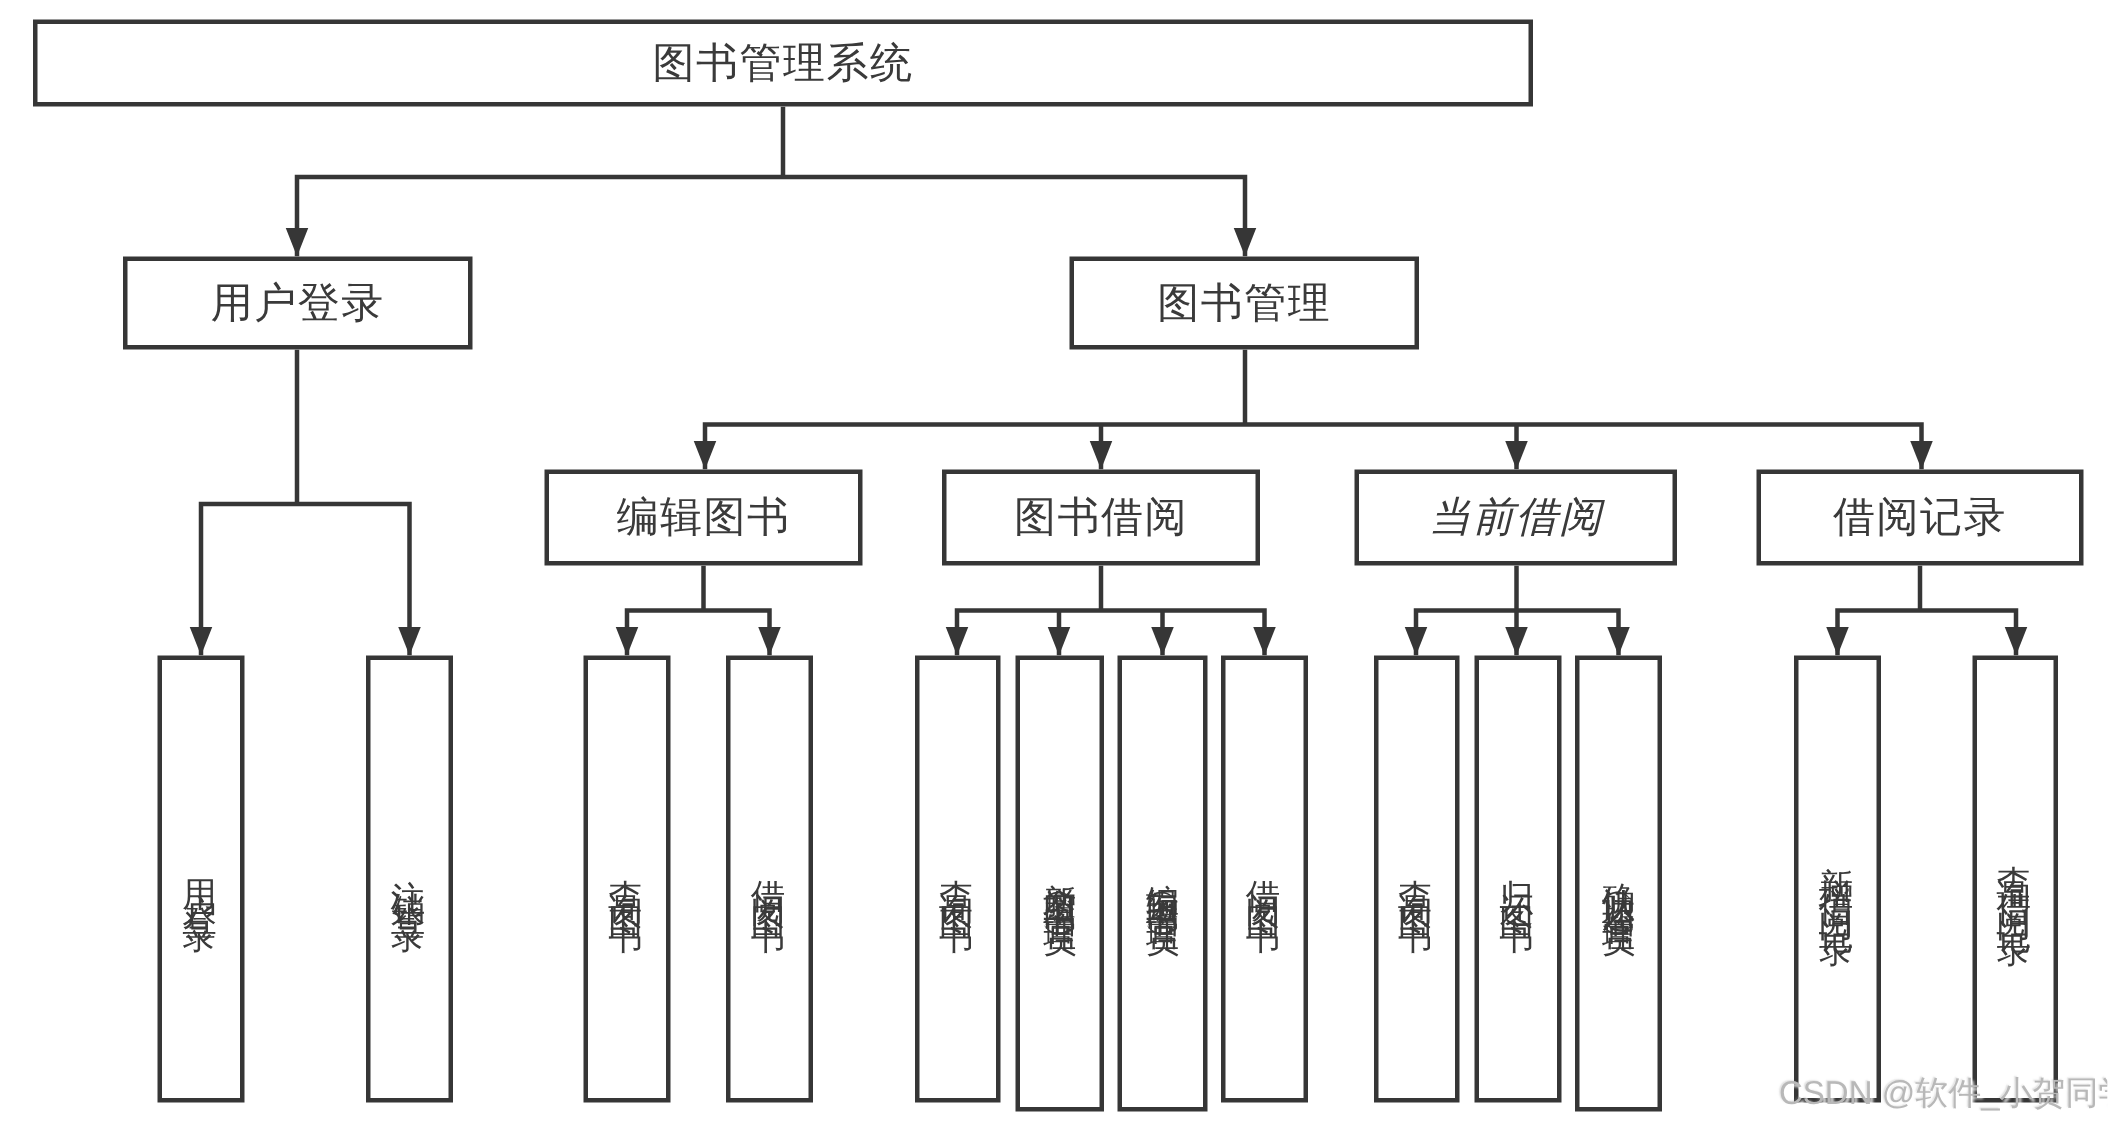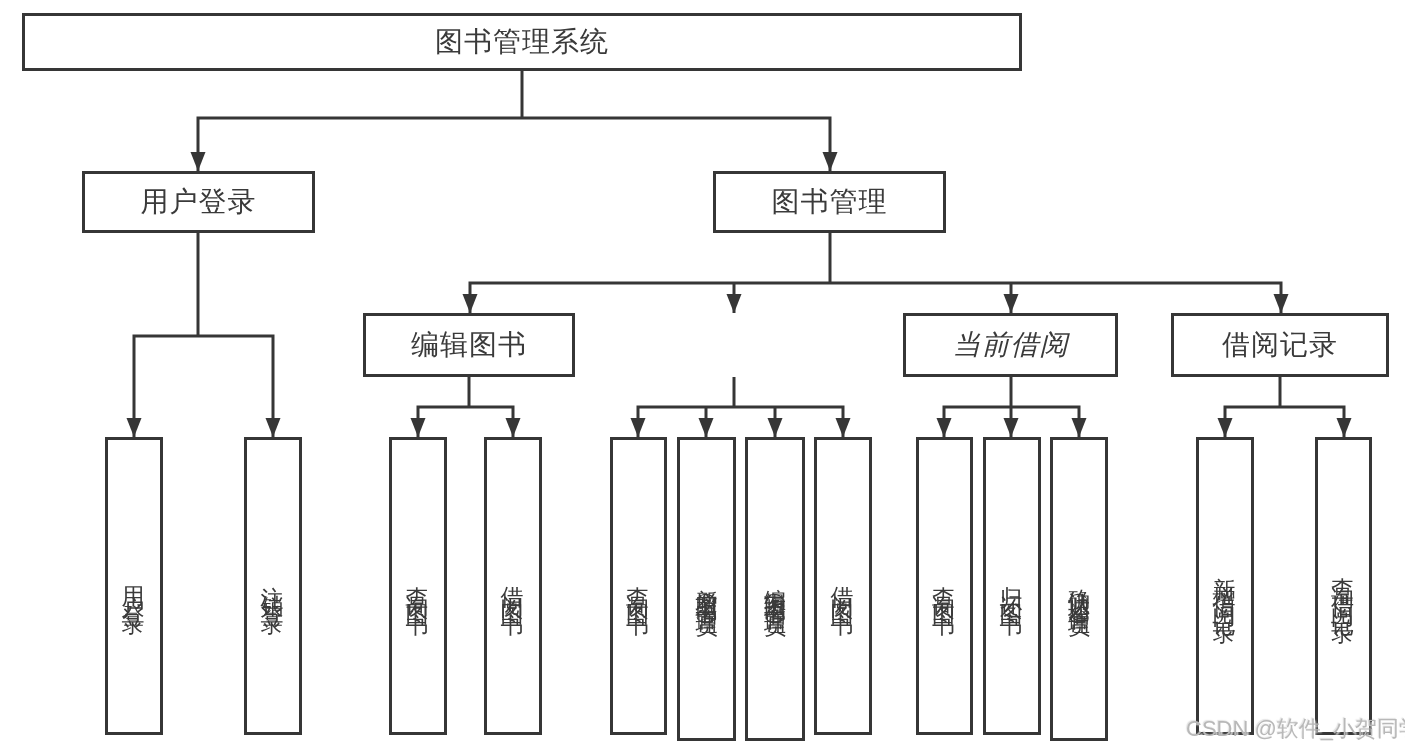--- a/index.html
+++ b/index.html
@@ -147,20 +147,23 @@
   <div class="node n-l2-0">
     <span class="hlabel">用户登录</span>
   </div>
   <div class="node n-l2-1">
     <span class="hlabel">图书管理</span>
   </div>
 
   <div class="node n-l3-0">
     <span class="hlabel">编辑图书</span>
   </div>
+  <div class="node n-l3-1">
+    <span class="hlabel">图书借阅</span>
+  </div>
   <div class="node n-l3-2">
     <span class="hlabel">当前借阅</span>
   </div>
   <div class="node n-l3-3">
     <span class="hlabel">借阅记录</span>
   </div>
 
   <div class="node n-g1-0">
     <span class="vtext">用户登录</span>
   </div>

